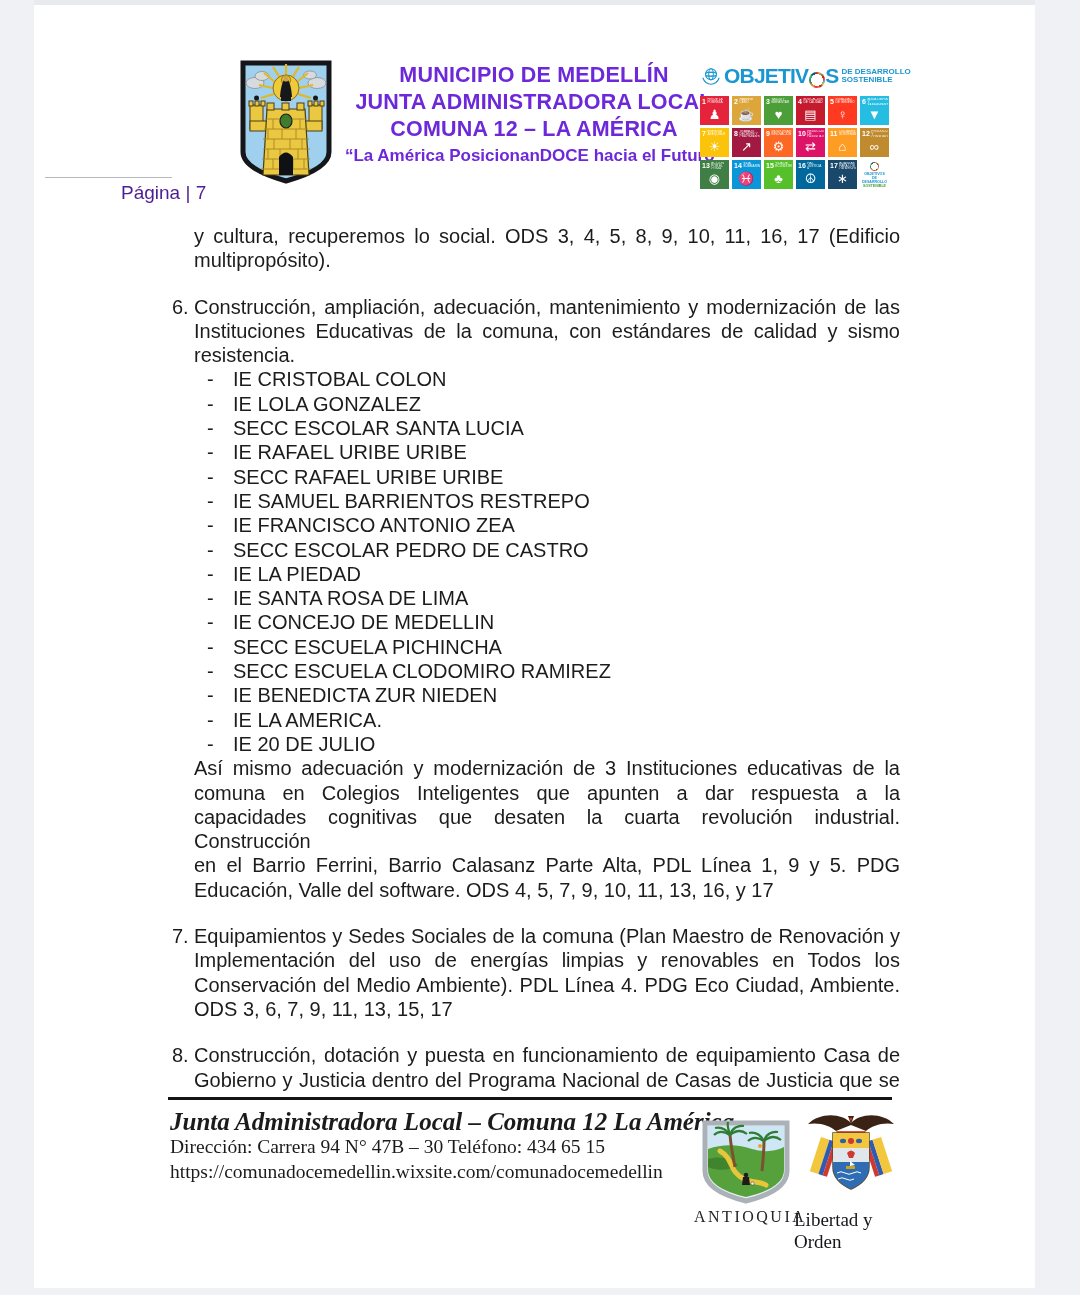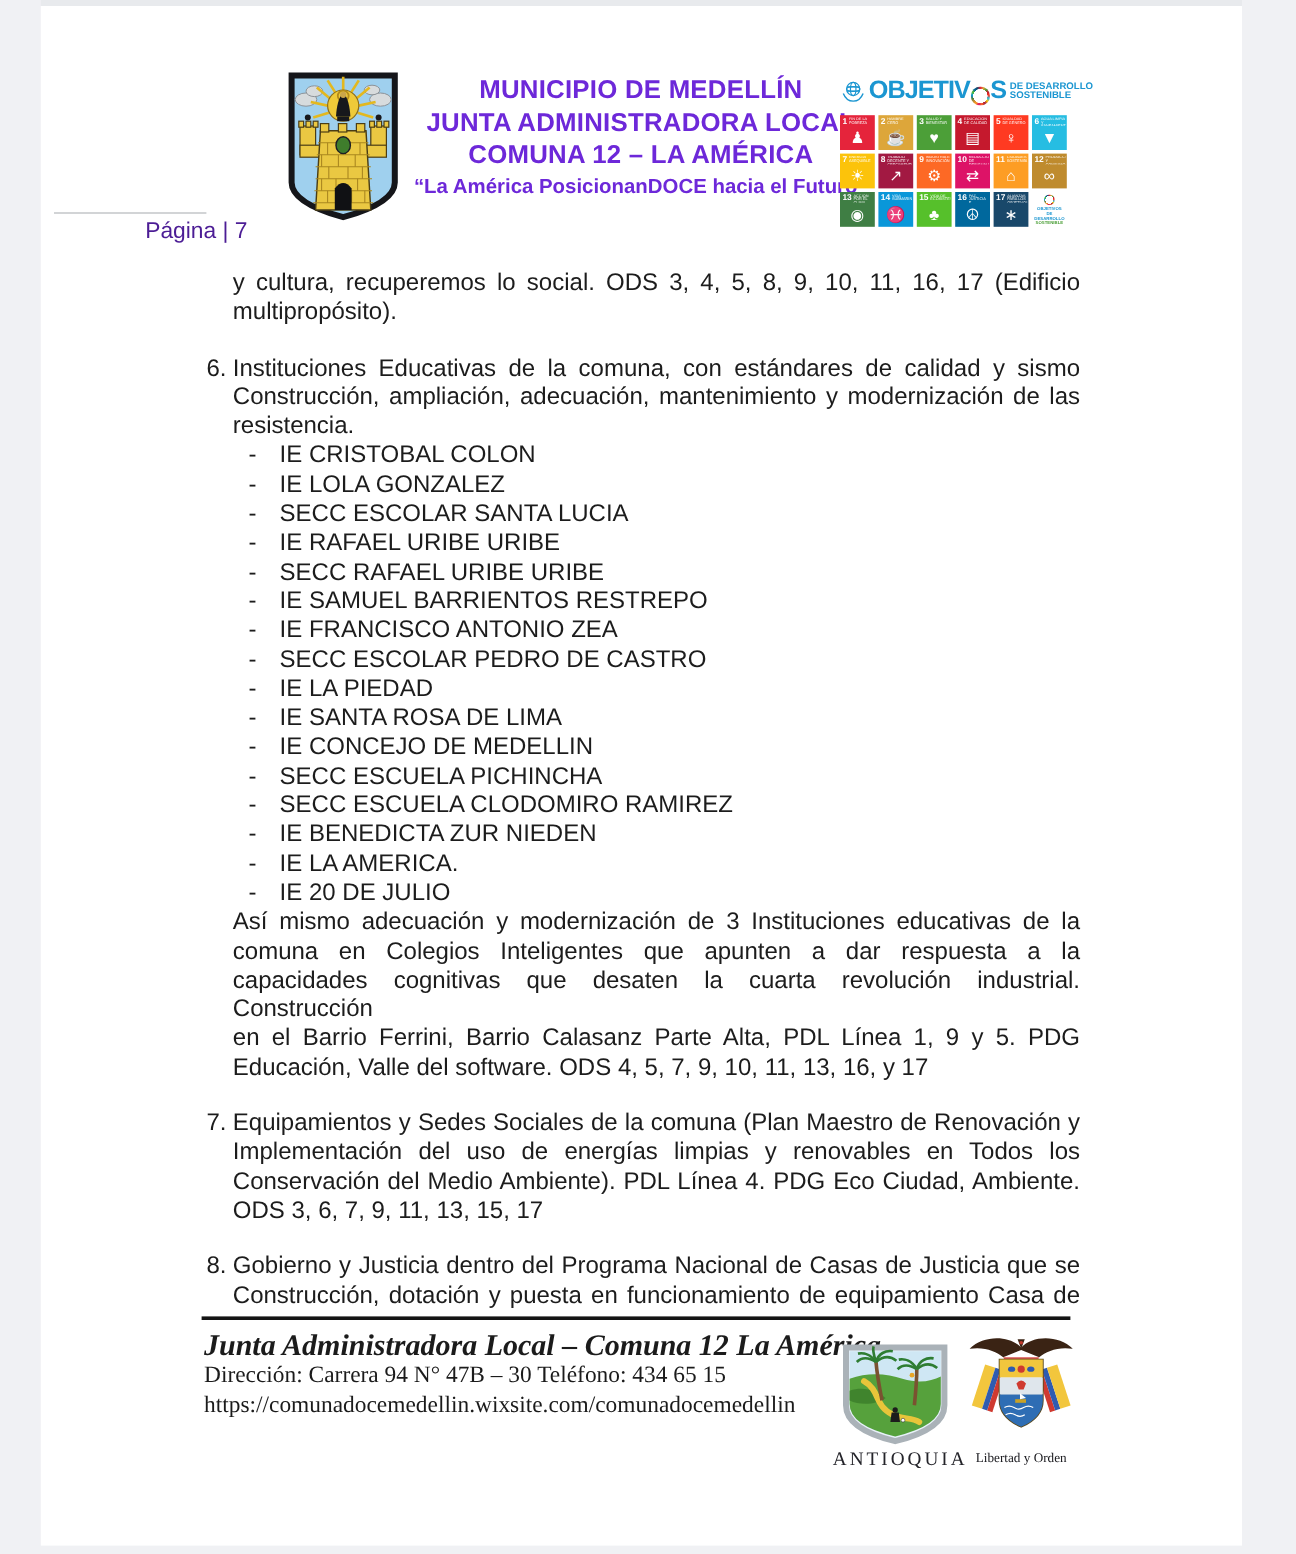--- a/index.html
+++ b/index.html
@@ -57,22 +57,22 @@
   
   .footer-rule{position:absolute;left:134px;top:1092px;width:724px;height:2.5px;background:#141414;}
   .footer-text{position:absolute;left:136px;top:1103px;font-family:"Liberation Serif",serif;
     color:#1b1b1b;}
   .f-title{font-size:25px;font-weight:bold;font-style:italic;line-height:27px;}
   .f-line{font-size:19.5px;line-height:24.5px;}
   .antioquia{position:absolute;left:666px;top:1114px;width:92px;height:86px;}
   .antioquia-caption{position:absolute;left:660px;top:1203px;width:104px;text-align:center;
     font-family:"Liberation Serif",serif;font-size:16px;letter-spacing:2.5px;color:#24242a;}
   .colombia{position:absolute;left:766px;top:1106px;width:102px;height:96px;}
-  .colombia-caption{position:absolute;left:760px;top:1204px;width:114px;text-align:center;
-    font-family:"Liberation Serif",serif;font-size:11px;color:#17171c;}
+  .colombia-caption{position:absolute;left:760px;top:1204px;width:114px;text-align:left;
+    font-family:"Liberation Serif",serif;font-size:19px;color:#17171c;}
 </style>
 </head>
 <body>
 
 <div class="frame">
   <div class="top-strip"></div>
 
   <div class="page">
 
     <div class="pagina-rule"></div>
@@ -286,22 +286,22 @@
         </div>
     </div>
 
     <div class="doc-body">
         <div class="block">
           <div class="jline">y cultura, recuperemos lo social. ODS 3, 4, 5, 8, 9, 10, 11, 16, 17 (Edificio</div>
           <div class="jline lastline">multipropósito).</div>
         </div>
         <div class="block gap">
           <span class="num">6.</span>
+          <div class="jline">Construcción, ampliación, adecuación, mantenimiento y modernización de las</div>
           <div class="jline">Instituciones Educativas de la comuna, con estándares de calidad y sismo</div>
-          <div class="jline">Construcción, ampliación, adecuación, mantenimiento y modernización de las</div>
           <div class="jline lastline">resistencia.</div>
         </div>
         <div class="block">
           <div class="li"><span class="dash">-</span><span>IE CRISTOBAL COLON</span></div>
           <div class="li"><span class="dash">-</span><span>IE LOLA GONZALEZ</span></div>
           <div class="li"><span class="dash">-</span><span>SECC ESCOLAR SANTA LUCIA</span></div>
           <div class="li"><span class="dash">-</span><span>IE RAFAEL URIBE URIBE</span></div>
           <div class="li"><span class="dash">-</span><span>SECC RAFAEL URIBE URIBE</span></div>
           <div class="li"><span class="dash">-</span><span>IE SAMUEL BARRIENTOS RESTREPO</span></div>
           <div class="li"><span class="dash">-</span><span>IE FRANCISCO ANTONIO ZEA</span></div>
@@ -324,22 +324,22 @@
         </div>
         <div class="block gap">
           <span class="num">7.</span>
           <div class="jline">Equipamientos y Sedes Sociales de la comuna (Plan Maestro de Renovación y</div>
           <div class="jline">Implementación del uso de energías limpias y renovables en Todos los</div>
           <div class="jline">Conservación del Medio Ambiente). PDL Línea 4. PDG Eco Ciudad, Ambiente.</div>
           <div class="jline lastline">ODS 3, 6, 7, 9, 11, 13, 15, 17</div>
         </div>
         <div class="block gap">
           <span class="num">8.</span>
+          <div class="jline">Construcción, dotación y puesta en funcionamiento de equipamiento Casa de</div>
           <div class="jline">Gobierno y Justicia dentro del Programa Nacional de Casas de Justicia que se</div>
-          <div class="jline">Construcción, dotación y puesta en funcionamiento de equipamiento Casa de</div>
         </div>
       </div>
 
     <div class="footer-rule"></div>
     <div class="footer-text">
       <div class="f-title">Junta Administradora Local – Comuna 12 La América</div>
       <div class="f-line">Dirección: Carrera 94 N° 47B – 30 Teléfono: 434 65 15</div>
       <div class="f-line">https://comunadocemedellin.wixsite.com/comunadocemedellin</div>
     </div>
 

